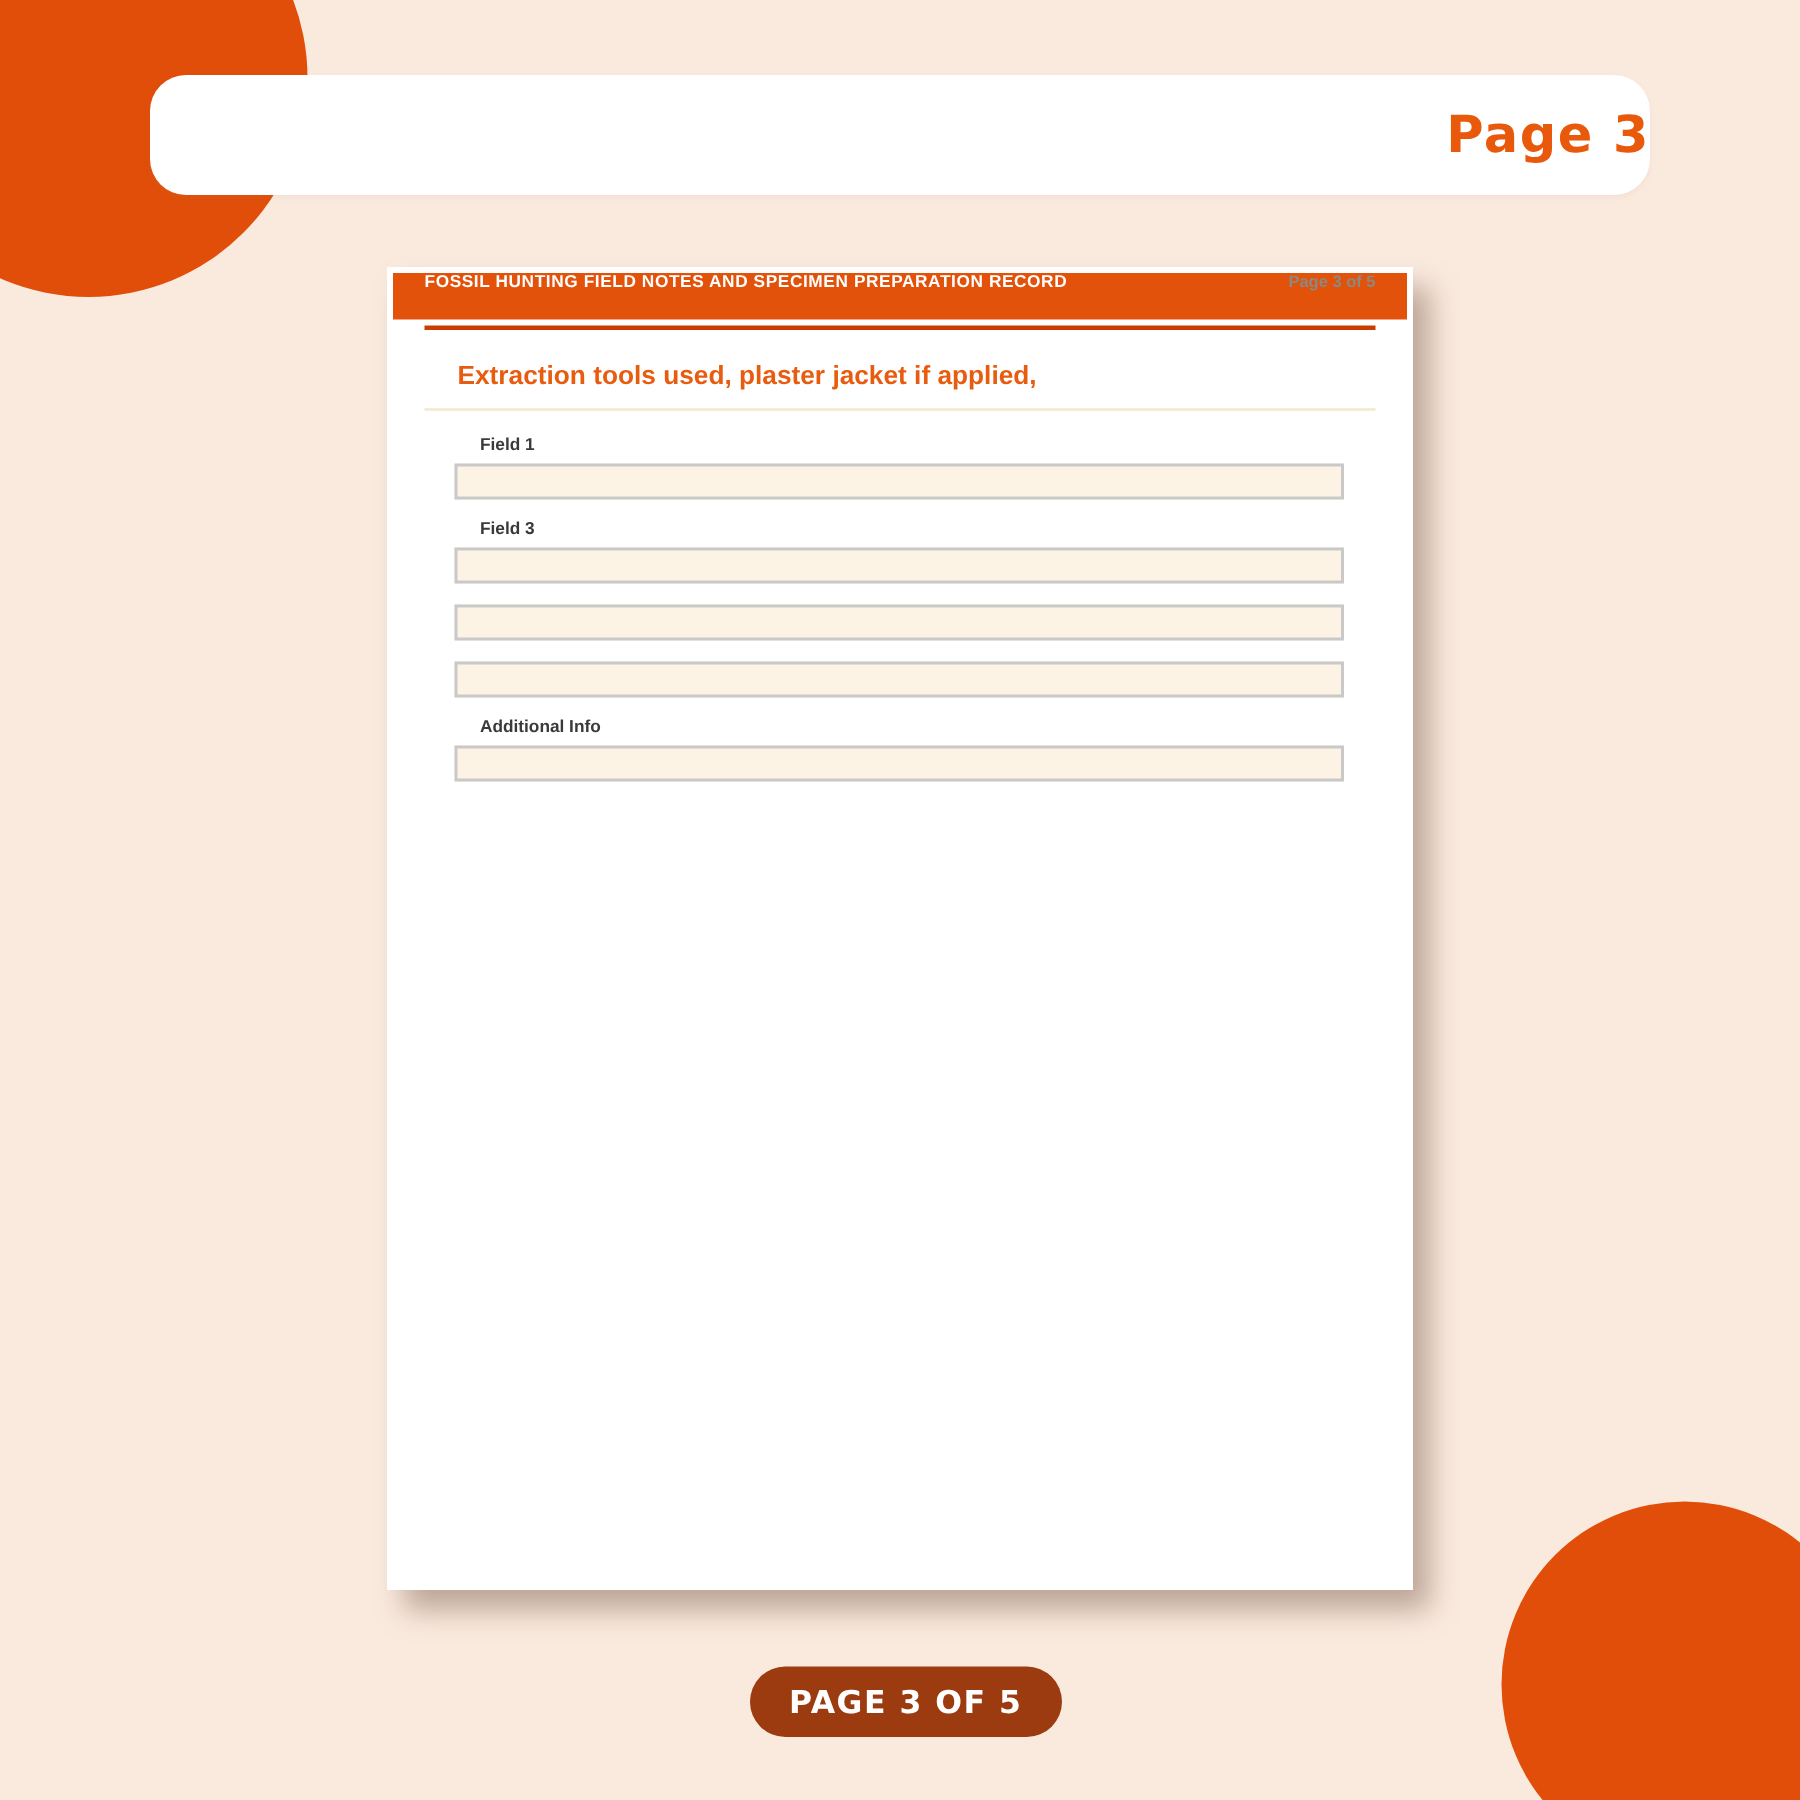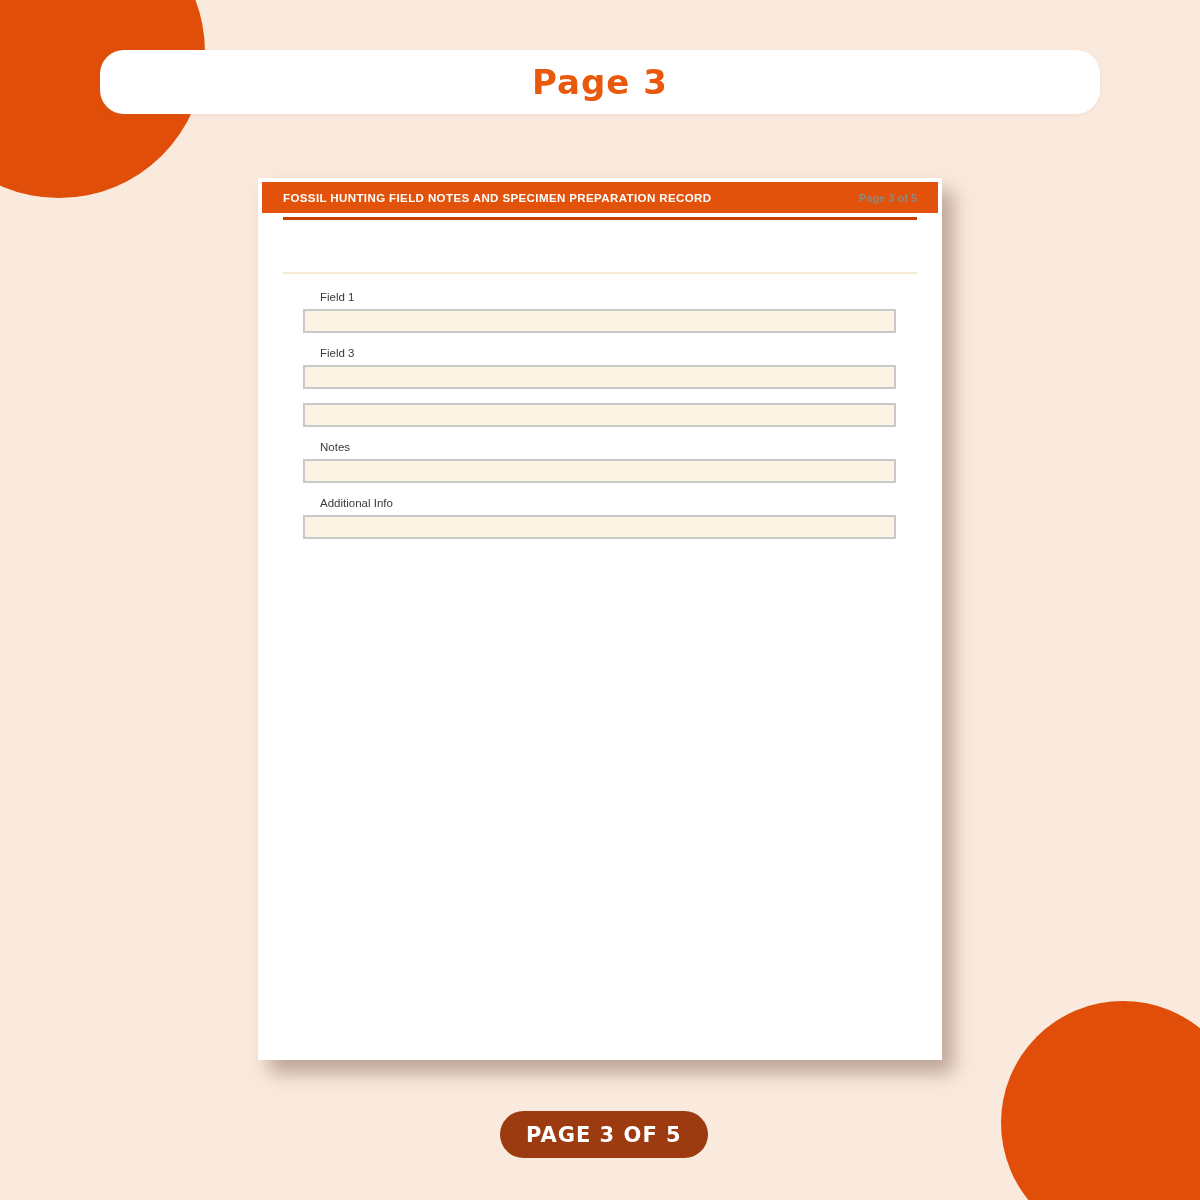--- a/index.html
+++ b/index.html
@@ -23,26 +23,26 @@
     border-radius: 50%;
     background: #e04e09;
   }
   .circle.tl { left: -87px; top: -94px; width: 292px; height: 292px; }
   .circle.br { left: 1001px; top: 1001px; width: 244px; height: 244px; }
 
   
   .banner {
     position: absolute;
     left: 100px; top: 50px;
-    width: 1000px; height: 64px;
+    width: 1000px; height: 80px;
     background: #ffffff;
     border-radius: 24px;
     display: flex;
     align-items: center;
-    justify-content: center;
+    justify-content: flex-end;
     box-shadow: 0 2px 4px rgba(190,140,120,0.10);
   }
   .banner-title {
     font-family: "DejaVu Sans", sans-serif;
     font-size: 34px;
     font-weight: bold;
     color: #e8590c;
     letter-spacing: 1px;
     margin: 0;
   }
@@ -54,21 +54,20 @@
     width: 684px; height: 882px;
     background: #ffffff;
     box-shadow: 11px 13px 18px rgba(128, 96, 80, 0.50);
   }
   .card-header {
     position: absolute;
     left: 4px; right: 4px; top: 4px;
     height: 31px;
     background: #e2520a;
     display: flex;
-    align-items: center;
     justify-content: space-between;
     padding: 0 21px;
     box-sizing: border-box;
   }
   .card-header .doc-title {
     color: #ffffff;
     font-size: 11.5px;
     font-weight: bold;
     letter-spacing: 0.4px;
     white-space: nowrap;
@@ -102,21 +101,21 @@
   }
   .fields {
     position: absolute;
     left: 45px; right: 46px; top: 113px;
   }
   .field { margin-bottom: 14px; }
   .field label {
     display: block;
     font-size: 11.5px;
     line-height: 13px;
-    font-weight: normal;
+    font-weight: bold;
     color: #3a3a3a;
     margin: 0 0 5px 2px;
     padding-left: 15px;
   }
   .field input[type="text"],
   .field textarea {
     display: block;
     width: 100%;
     box-sizing: border-box;
     border: 2px solid #c9c9c9;
@@ -165,39 +164,39 @@
   <div class="banner">
     <h1 class="banner-title">Page 3</h1>
   </div>
 
   <div class="card">
     <div class="card-header">
       <span class="doc-title">FOSSIL HUNTING FIELD NOTES AND SPECIMEN PREPARATION RECORD</span>
       <span class="doc-page">Page 3 of 5</span>
     </div>
     <div class="header-rule"></div>
+    <h2 class="section-heading">Extraction tools used, plaster jacket if applied,</h2>
     <div class="section-rule"></div>
     <div class="fields" id="fields">
   <div class="field">
     <label>Field 1</label>
   <input type="text" style="">
         </div>
 
 
   <div class="field">
     <label>Field 3</label>
   <input type="text" style="">
         </div>
 
   <div class="field">
   <input type="text" style="">
         </div>
 
   <div class="field">
-    <label>Notes</label>
   <input type="text" style="">
         </div>
 
   <div class="field">
     <label>Additional Info</label>
   <input type="text" style="">
         </div>
 
 </div>
   </div>

